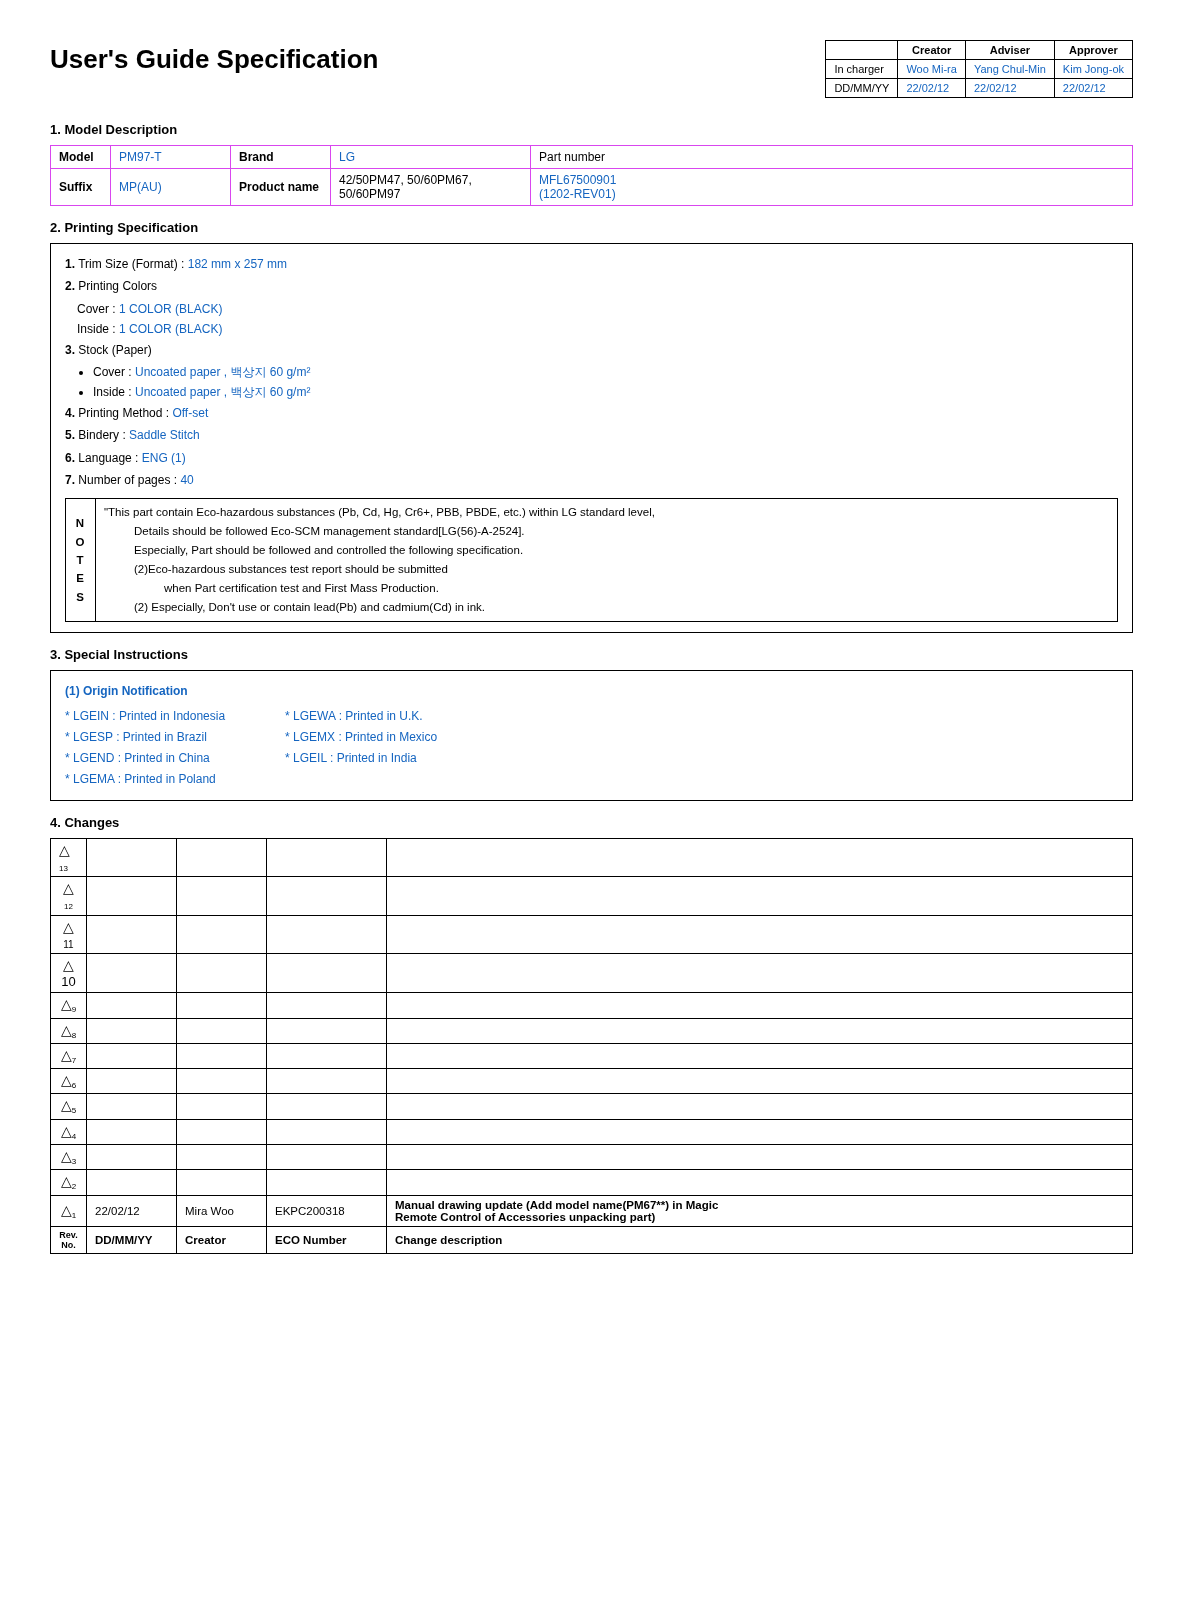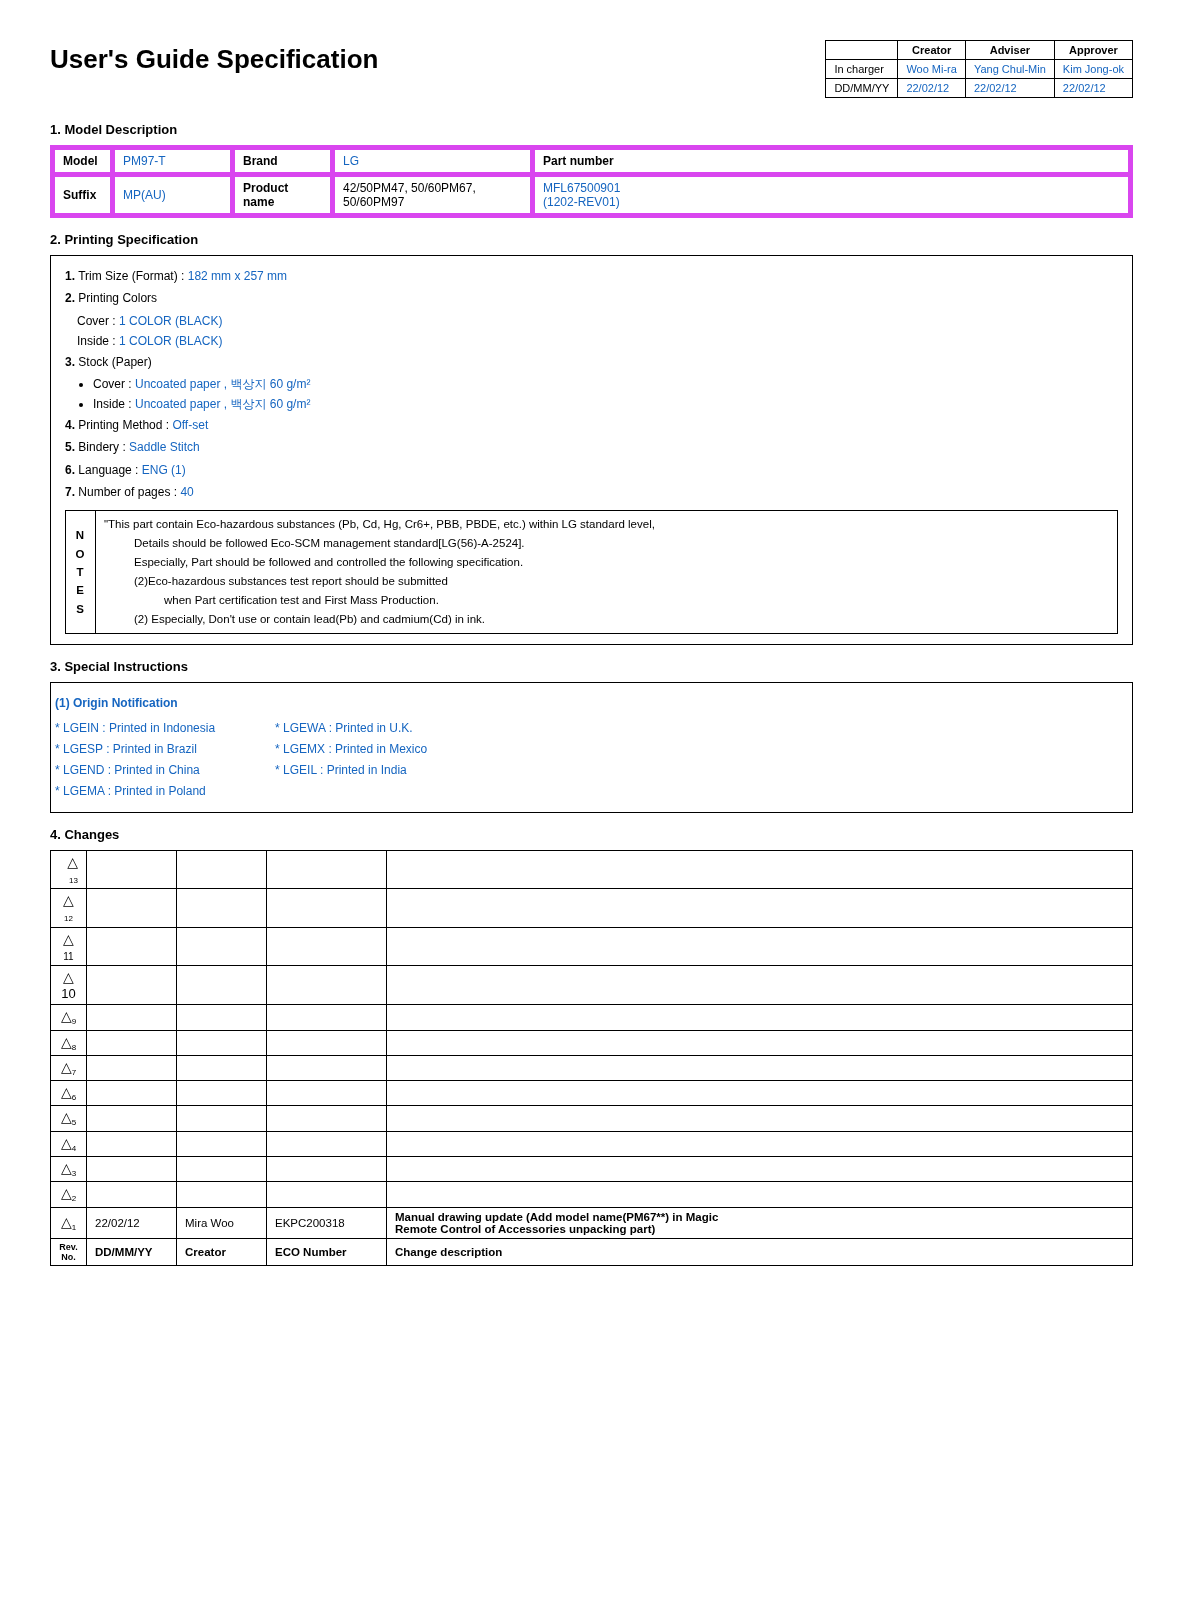--- a/index.html
+++ b/index.html
@@ -43,21 +43,21 @@
       font-size: 13px;
       margin: 14px 0 8px 0;
     }
     .model-table {
       border-collapse: collapse;
       width: 100%;
       font-size: 12px;
       margin-bottom: 14px;
     }
     .model-table td, .model-table th {
-      border: 5px solid #d946ef;
+      border: 1px solid #d946ef;
       padding: 4px 8px;
     }
     .print-spec-box {
       border: 1px solid #000;
       padding: 10px 14px;
       margin-bottom: 14px;
       font-size: 12px;
       line-height: 1.7;
     }
     .print-spec-box .spec-line {
@@ -85,21 +85,21 @@
     .notes-label {
       font-weight: bold;
       font-size: 12px;
       letter-spacing: 1px;
       white-space: pre-line;
       width: 30px;
       text-align: center;
     }
     .special-box {
       border: 1px solid #000;
-      padding: 10px 4px;
+      padding: 10px 14px;
       margin-bottom: 14px;
       font-size: 12px;
       line-height: 1.75;
     }
     .changes-table {
       border-collapse: collapse;
       width: 100%;
       font-size: 11.5px;
     }
     .changes-table td, .changes-table th {
@@ -151,21 +151,21 @@
 </div>
 
 <div class="section-title">1. Model Description</div>
 <table class="model-table">
   <tbody>
       <tr>
     <td style="width:60px;font-weight:bold;">Model</td>
     <td style="width:120px;" class="blue">PM97-T</td>
     <td style="width:100px;font-weight:bold;">Brand</td>
     <td style="width:200px;" class="blue">LG</td>
-    <td style="font-weight:bold;">Part number</td>
+    <td style="font-weight:normal;">Part number</td>
   </tr>
   <tr>
     <td style="font-weight:bold;">Suffix</td>
     <td class="blue">MP(AU)</td>
     <td style="font-weight:bold;">Product name</td>
     <td style="white-space:pre-line;">42/50PM47, 50/60PM67,
 50/60PM97</td>
     <td class="blue" style="white-space:pre-line;">MFL67500901
 (1202-REV01)</td>
   </tr>
@@ -262,21 +262,21 @@
       <div class="blue">* LGEIL : Printed in India</div>
     </div>
   </div>
 </div>
 
 <div class="section-title">4. Changes</div>
 <table class="changes-table">
 
   <tbody>
       <tr class="empty-row">
-    <td style="width:36px;text-align:right;"><span class="triangle">△</span><sub style="font-size:8px;">13</sub></td>
+    <td style="width:36px;text-align:left;"><span class="triangle">△</span><sub style="font-size:8px;">13</sub></td>
     <td style="width:90px;"></td>
     <td style="width:90px;"></td>
     <td style="width:120px;"></td>
     <td></td>
   </tr>
   <tr class="empty-row">
     <td style="text-align:center;"><span class="triangle">△</span><sub style="font-size:8px;">12</sub></td>
     <td></td>
     <td></td>
     <td></td>

